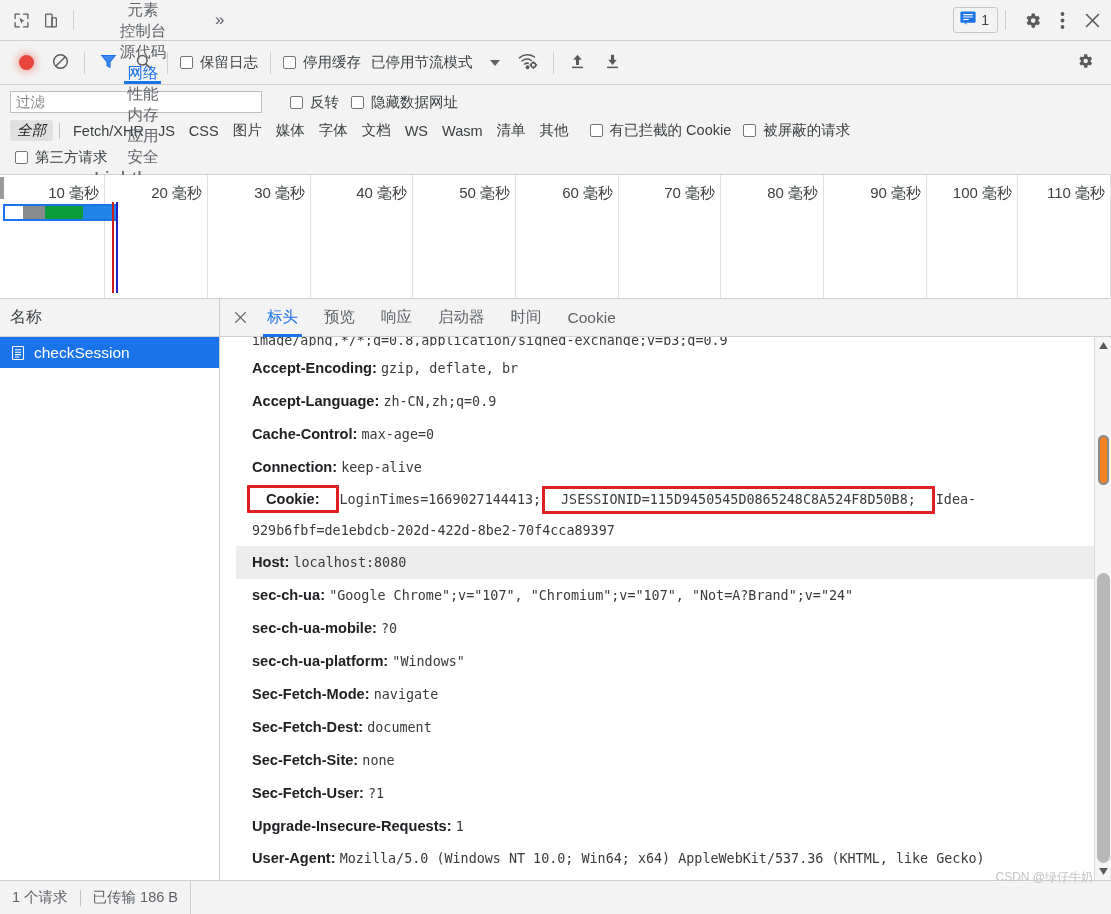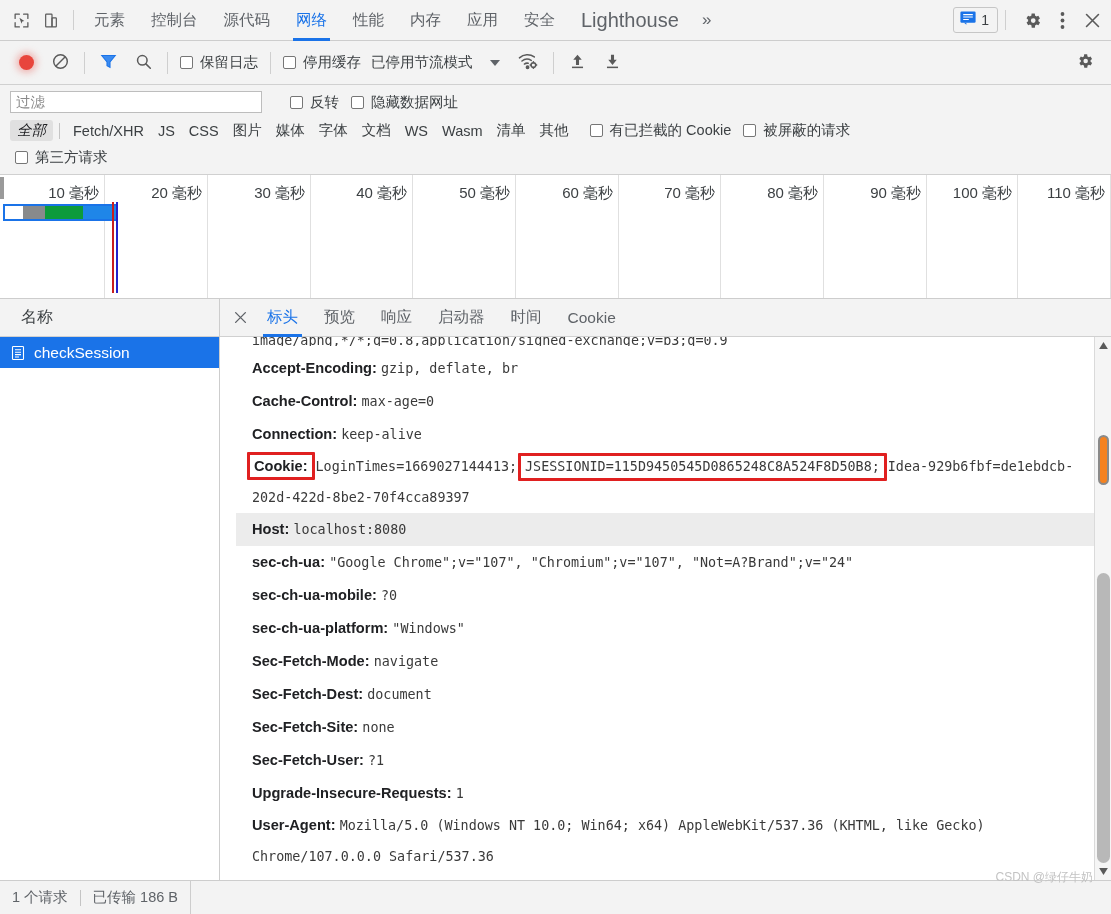--- a/index.html
+++ b/index.html
@@ -20,21 +20,21 @@
     border-bottom: 1px solid #cdcdcd;
     display: flex; align-items: center;
     padding: 0 4px 0 6px;
   }
   .tb-icon {
     width: 30px; height: 30px;
     display: flex; align-items: center; justify-content: center;
     color: #5a5a5a;
   }
   .tb-sep { width: 1px; height: 20px; background: #cfcfcf; margin: 0 7px; }
-  .tabs { display: flex; align-items: center; height: 41px; }
+  .tabs { display: flex; align-items: center; height: 41px; flex-direction: column; }
   .tab {
     padding: 0 13px; height: 41px;
     display: flex; align-items: center;
     font-size: 15.5px; color: #5f6368;
     position: relative; white-space: nowrap;
   }
   .tab.latin { font-size: 20px; }
   .tab.selected { color: #1a73e8; }
   .tab.selected::after {
     content: ""; position: absolute; left: 10px; right: 10px; bottom: 0;
@@ -140,21 +140,21 @@
   .split { flex: 1; display: flex; min-height: 0; }
   .leftpane {
     width: 220px; min-width: 220px;
     border-right: 1px solid #cdcdcd;
     display: flex; flex-direction: column;
     background: #fff;
   }
   .lp-header {
     height: 38px; min-height: 38px;
     background: #f3f3f3; border-bottom: 1px solid #d0d0d0;
-    display: flex; align-items: center; padding-left: 21px;
+    display: flex; align-items: center; padding-left: 10px;
     font-size: 16px; color: #3c4043;
   }
   .lp-list { flex: 1; overflow: hidden; }
   .req-row {
     height: 31px; display: flex; align-items: center;
     gap: 8px; padding-left: 10px;
     background: #1a73e8; color: #fff;
     font-size: 15.5px;
   }
   .doc-ico { width: 16px; height: 16px; flex: none; }
@@ -201,21 +201,21 @@
   .hdr-line.clipped {
     position: absolute; top: -13px; left: 16px;
     color: #303030; overflow: hidden; height: 22px;
   }
   .hdr-line.alt { background: #ececec; }
   .hdr-line.wrap { white-space: normal; }
 
   
   .redbox {
     border: 3px solid #e02020;
-    padding: 1px 4px; margin: 0 1px;
+    padding: 1px 16px; margin: 0 1px;
     display: inline-block; line-height: 20px;
     border-radius: 1px;
   }
   .redbox.keybox { margin-left: -5px; }
 
   
   .vscroll {
     position: absolute; right: 0; top: 0; width: 17px; bottom: 0;
     background: #f5f5f5; border-left: 1px solid #dadada;
   }
@@ -557,20 +557,24 @@
             <span class="v">image/apng,*/*;q=0.8,application/signed-exchange;v=b3;q=0.9</span>
           </div>
 
           <div style="height:15px"></div>
 
           <div class="hdr-line">
             <span class="k">Accept-Encoding:</span>
             <span class="v">gzip, deflate, br</span>
           </div>
           <div class="hdr-line">
+            <span class="k">Accept-Language:</span>
+            <span class="v">zh-CN,zh;q=0.9</span>
+          </div>
+          <div class="hdr-line">
             <span class="k">Cache-Control:</span>
             <span class="v">max-age=0</span>
           </div>
           <div class="hdr-line">
             <span class="k">Connection:</span>
             <span class="v">keep-alive</span>
           </div>
 
           <div class="hdr-line wrap" style="line-height:31px">
             <span class="k redbox keybox"><span>Cookie:</span></span><span class="v">LoginTimes=1669027144413;</span><span class="v redbox"><span>JSESSIONID=115D9450545D0865248C8A524F8D50B8;</span></span><span class="v">Idea-929b6fbf=de1ebdcb-202d-422d-8be2-70f4cca89397</span>

